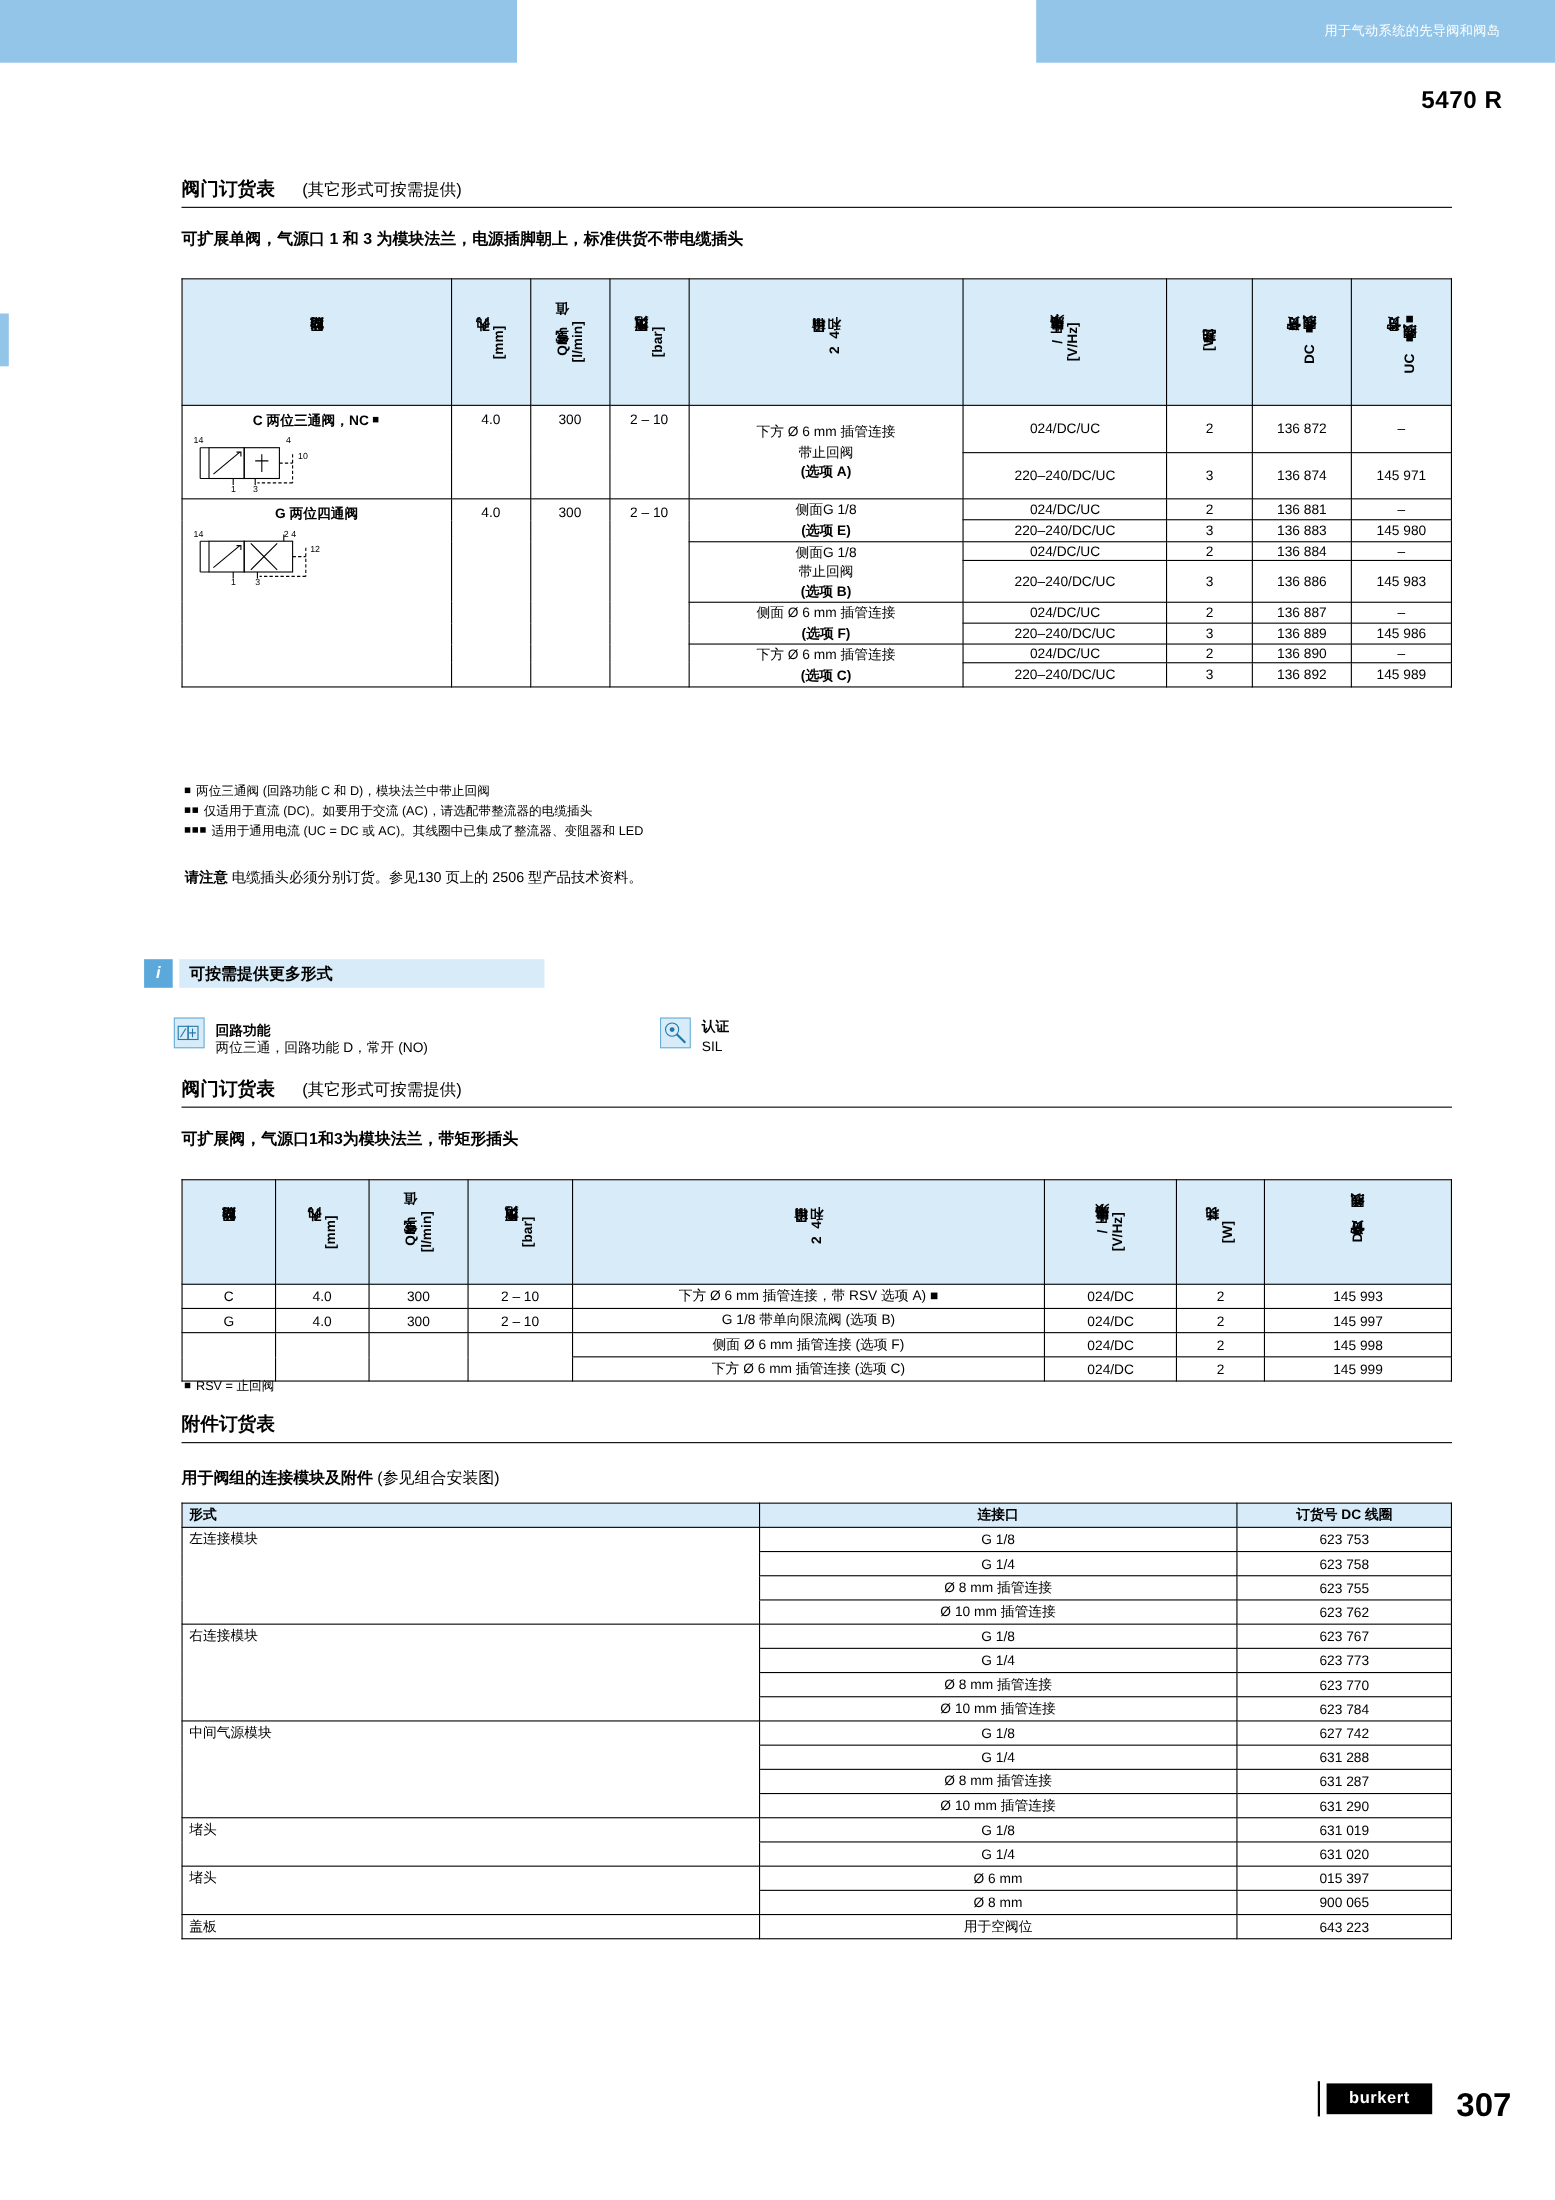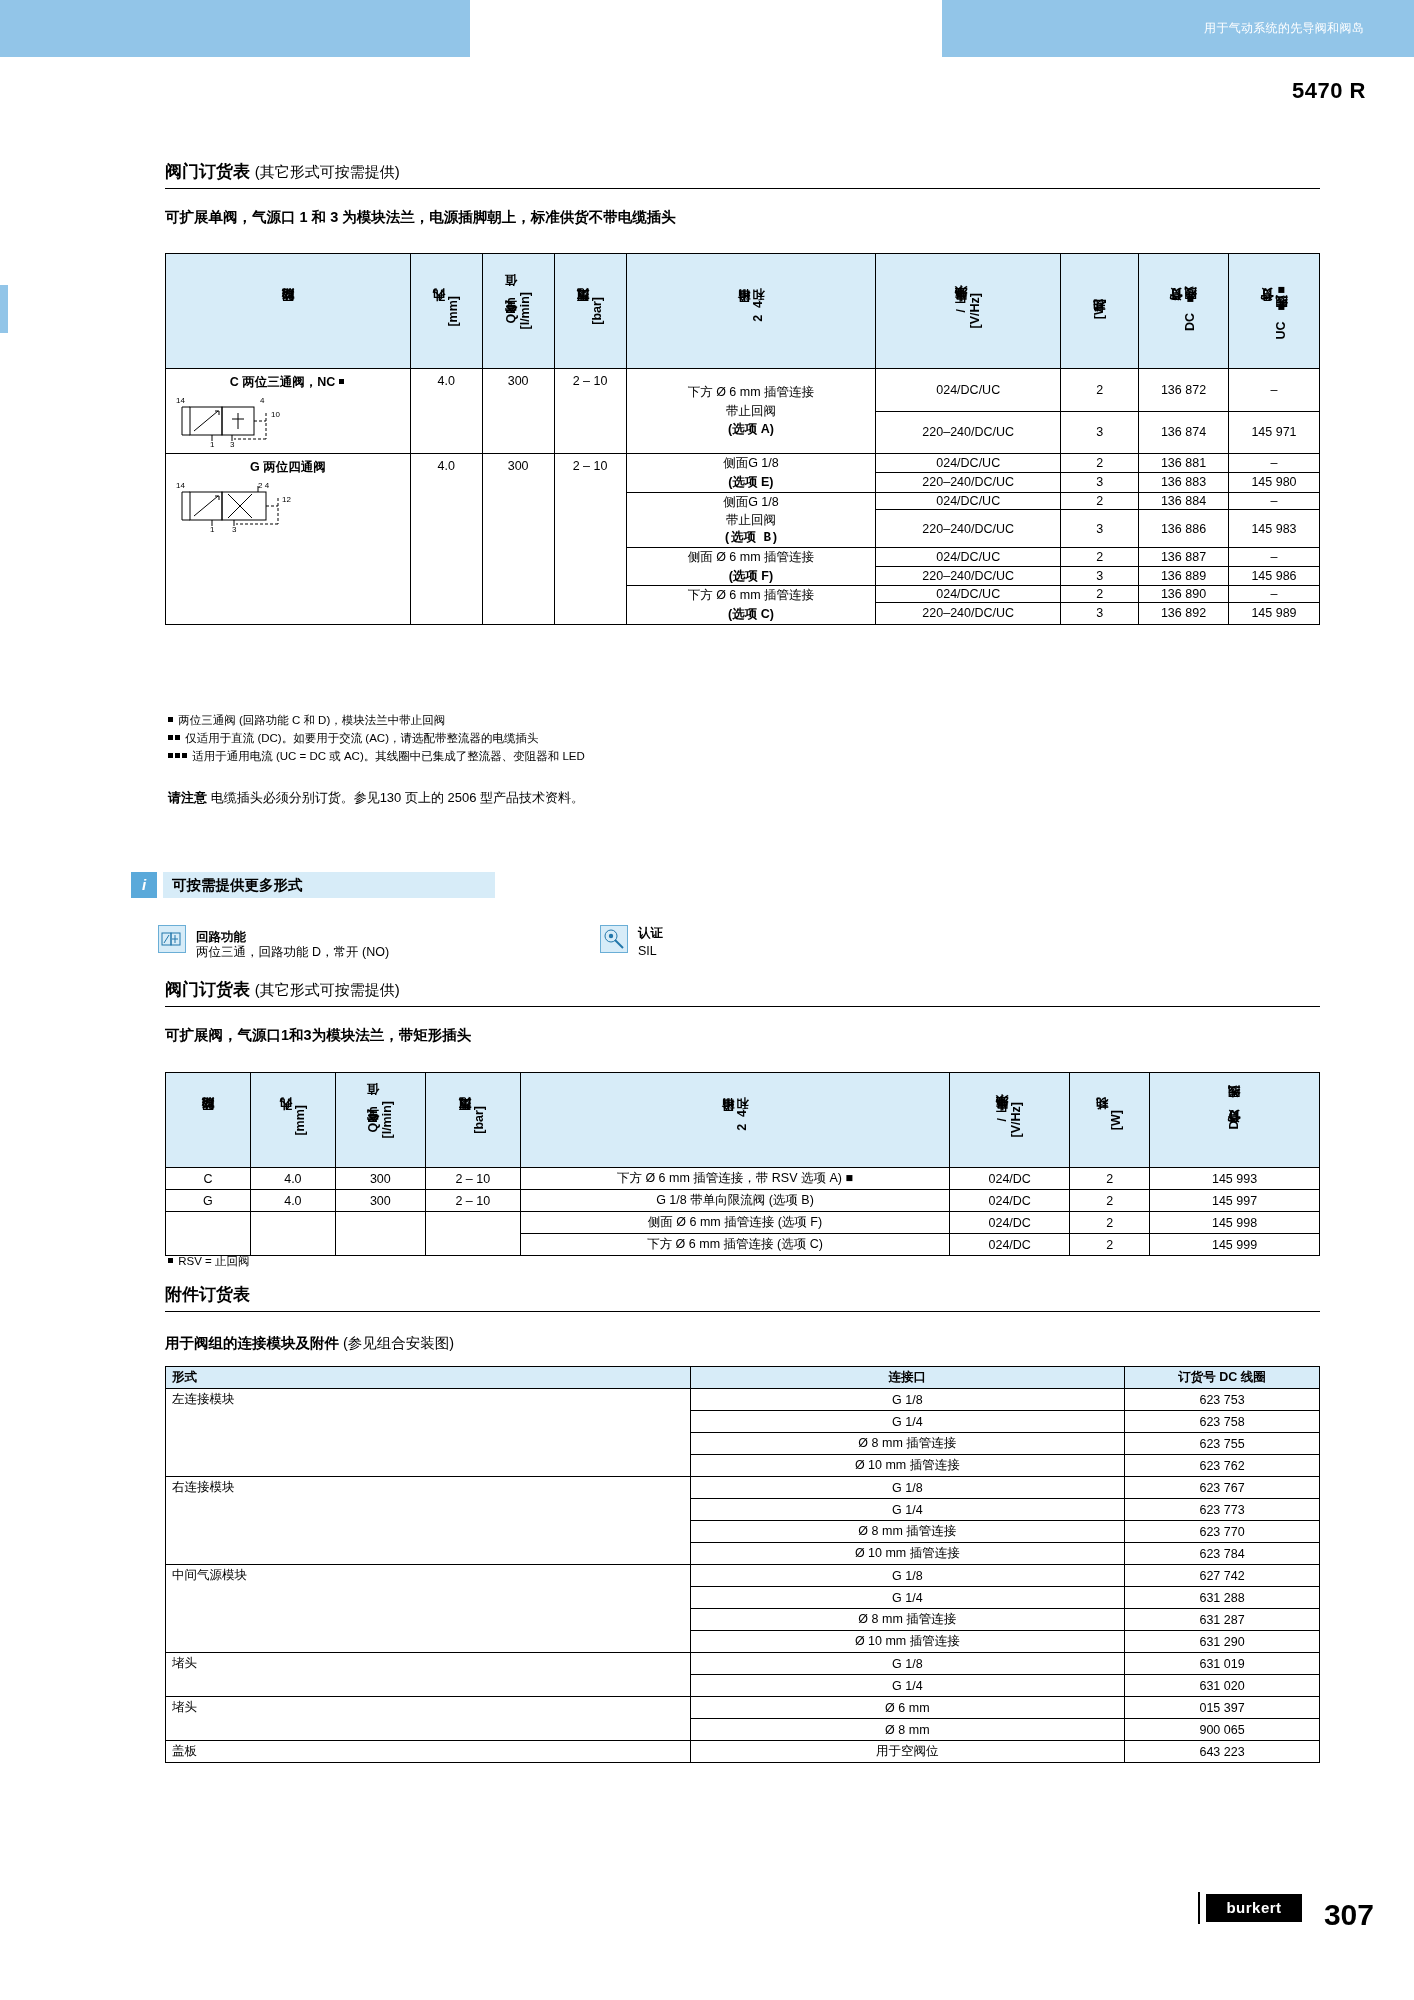--- a/index.html
+++ b/index.html
@@ -13,21 +13,21 @@
   }
   
   .hdr-band { position:absolute; top:0; left:0; width:1414px; height:57px; }
   .hdr-blue-left { position:absolute; top:0; left:0; width:470px; height:57px; background:#92c5e8; }
   .hdr-blue-right { position:absolute; top:0; left:942px; width:472px; height:57px; background:#92c5e8; }
   .hdr-title { position:absolute; top:20px; right:50px; font-size:12px; color:#ffffff; letter-spacing:0.3px; }
   .doc-code { position:absolute; top:78px; right:48px; font-size:22px; font-weight:bold; letter-spacing:0.5px; }
 
   
   .sec-title { position:absolute; font-size:17px; font-weight:bold; }
-  .sec-title .sub { font-weight:normal; font-size:15px; }
+  .sec-title .sub { font-weight:normal; font-size:15px;margin-left:20px; }
   .bold-line { position:absolute; font-size:14.5px; font-weight:bold; }
 
   .rule { position:absolute; background:#000; height:1px; }
 
   
   .tbl { position:absolute; border-collapse:collapse; }
   .tbl td, .tbl th { border:1px solid #000; padding:0; font-size:12.5px; text-align:center; vertical-align:middle; }
   .hdr-cell { background:#d7ecf8; font-weight:bold; }
   .vert { writing-mode:vertical-rl; transform:rotate(180deg); white-space:nowrap; line-height:1.15; }
   .vert-wrap { display:flex; align-items:center; justify-content:center; height:100%; }
@@ -233,21 +233,21 @@
     <td style="height:16px;">220–240/DC/UC</td>
     <td>3</td>
     <td>136 883</td>
     <td>145 980</td>
   </tr>
 
   <tr>
     <td rowspan="2" style="line-height:1.45;">
       <div>侧面G 1/8</div>
       <div>带止回阀</div>
-      <div style="font-weight:bold;font-family:Liberation Mono, monospace;">(选项 B)</div>
+      <div style="font-weight:bold;">(选项 B)</div>
     </td>
     <td style="height:16px;">024/DC/UC</td>
     <td>2</td>
     <td>136 884</td>
     <td>–</td>
   </tr>
   <tr>
     <td style="height:34px;">220–240/DC/UC</td>
     <td>3</td>
     <td>136 886</td>

